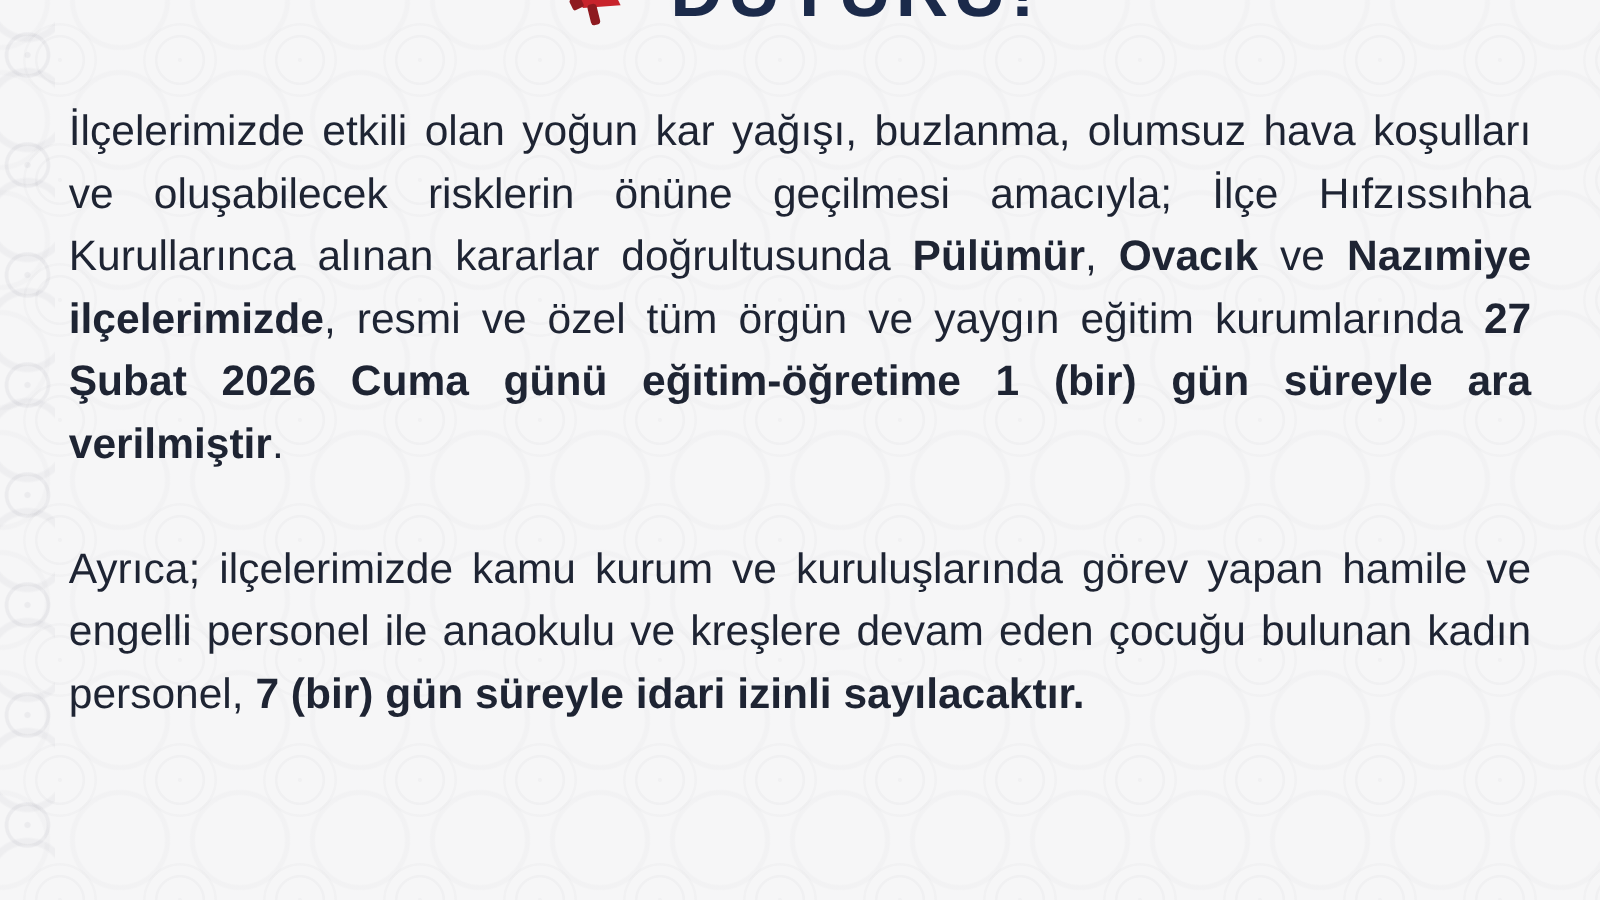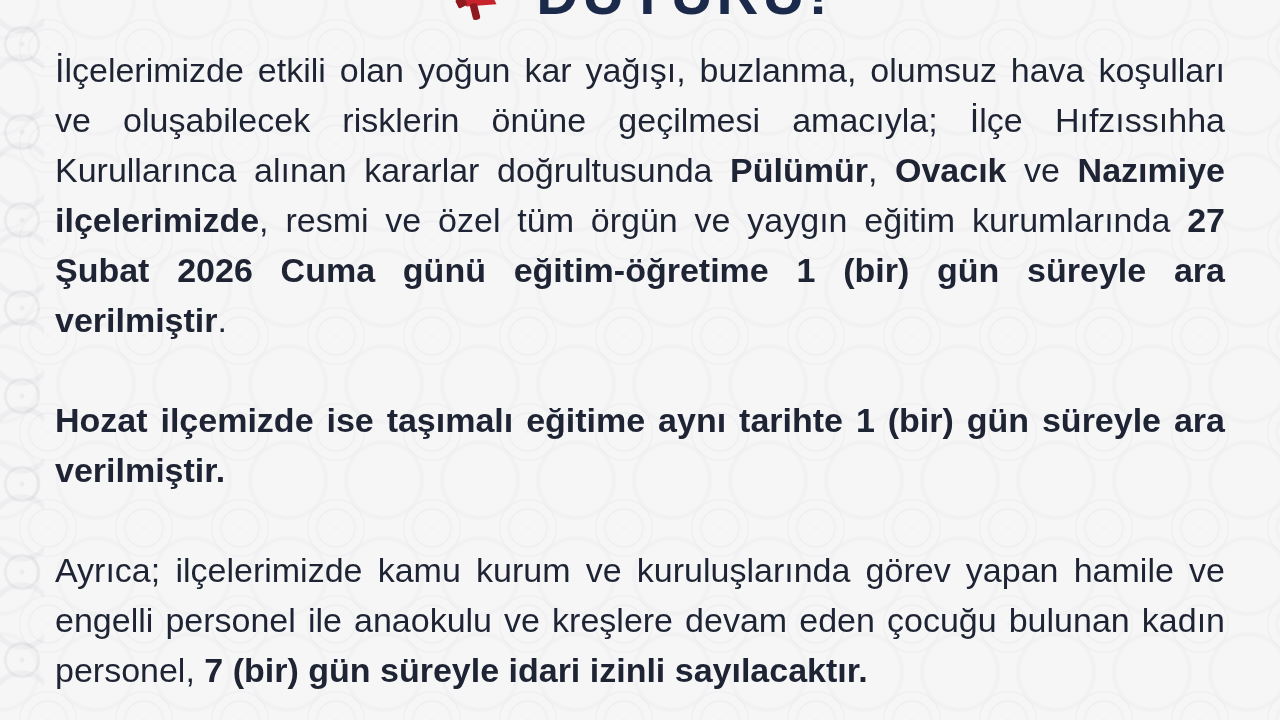--- a/index.html
+++ b/index.html
@@ -74,20 +74,21 @@
     left: 55px;
     right: 55px;
     top: 45px;
   }
   .para {
     font-size: 34px;
     line-height: 50px;
     text-align: justify;
     color: #1e2433;
     margin-bottom: 50px;
+    margin-top: 35px;
   }
   .para .b { font-weight: 700; }
   .para.all-bold { font-weight: 700; }
 </style>
 </head>
 <body>
 
 <div class="left-ornament"></div>
 
 <div class="header-clip">
@@ -104,17 +105,16 @@
       </svg>
     </span>
     <span class="title">DUYURU!</span>
   </div>
 </div>
 
 <div class="content">
 
   <p class="para"><span>İlçelerimizde etkili olan yoğun kar yağışı, buzlanma, olumsuz hava koşulları ve oluşabilecek risklerin önüne geçilmesi amacıyla; İlçe Hıfzıssıhha Kurullarınca alınan kararlar doğrultusunda </span><span class="b">Pülümür</span><span>, </span><span class="b">Ovacık</span><span> ve </span><span class="b">Nazımiye ilçelerimizde</span><span>, resmi ve özel tüm örgün ve yaygın eğitim kurumlarında </span><span class="b">27 Şubat 2026 Cuma günü eğitim-öğretime 1 (bir) gün süreyle ara verilmiştir</span><span>.</span></p>
 
-  <p class="para all-bold"><span>Hozat ilçemizde ise taşımalı eğitime aynı tarihte 1 (bir) gün süreyle ara verilmiştir.</span></p>
 
   <p class="para"><span>Ayrıca; ilçelerimizde kamu kurum ve kuruluşlarında görev yapan hamile ve engelli personel ile anaokulu ve kreşlere devam eden çocuğu bulunan kadın personel, </span><span class="b">7 (bir) gün süreyle idari izinli sayılacaktır.</span></p>
 
 </div>
 
 </body></html>

